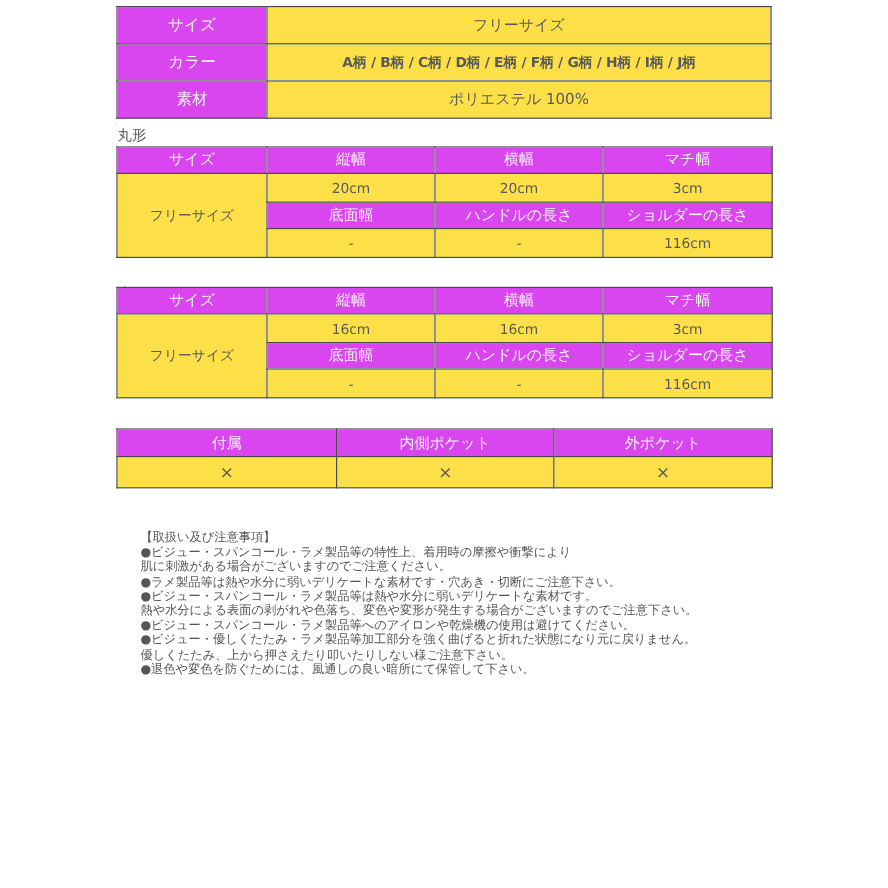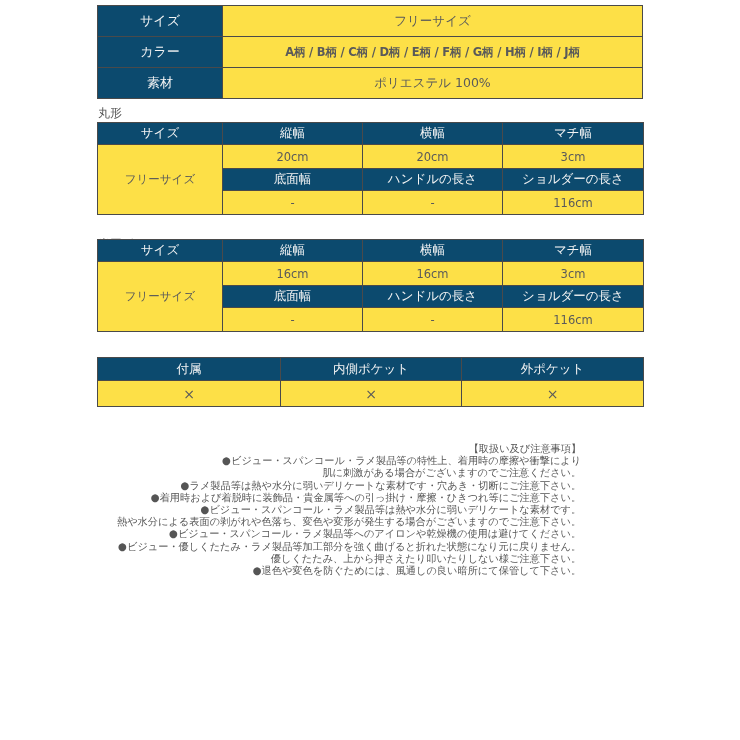--- a/index.html
+++ b/index.html
@@ -1,21 +1,21 @@
 <!DOCTYPE html>
 <html><head>
 <meta charset="utf-8">
 <style>
   html, body { margin: 0; padding: 0; background: #ffffff; }
   body { width: 740px; height: 740px; position: relative; overflow: hidden;
          font-family: "DejaVu Sans", "Liberation Sans", sans-serif; color: #555555; }
   table { border-collapse: collapse; position: absolute; left: 97px; width: 546px; table-layout: fixed; }
   td, th { border: 1px solid #4a4a4a; text-align: center; vertical-align: middle; padding: 0;
            font-weight: normal; white-space: nowrap; overflow: hidden; }
-  .hd { background: #0c4a6e; color: #f4f4f4; }
+  .hd { background: #d946ef; color: #f4f4f4; }
   .val { background: #fde047; color: #5a5a5a; }
 
   #spec { top: 5px; }
   #spec td { height: 30px; font-size: 12.5px; }
   #spec td.hd { width: 124px; font-size: 13px; }
   #spec .val-color { font-size: 11.5px; letter-spacing: -0.2px; font-weight: bold; }
 
   .cap { position: absolute; left: 98px; font-size: 12px; color: #555; }
   #cap1 { top: 105px; }
   #cap2 { top: 236px; font-family: Liberation Mono, monospace; }
@@ -25,21 +25,21 @@
   .dims td.val { height: 23px; font-size: 11.5px; }
   .dims .size-cell { font-size: 13px; }
   #round { top: 122px; }
   #half { top: 239px; }
 
   #acc { top: 357px; }
   #acc td.hd { height: 22px; font-size: 12.5px; }
   #acc td.val { height: 25px; font-size: 14px; }
 
   #notes { position: absolute; left: 117px; top: 443px; font-size: 10.2px; line-height: 12.2px;
-           color: #555555; white-space: nowrap; text-align: right; }
+           color: #555555; white-space: nowrap; }
   #notes div { margin: 0; }
 </style>
 </head>
 <body>
 
 <table id="spec">
   <tbody>
       <tr>
     <td class="hd">サイズ</td>
     <td class="val">フリーサイズ</td>
@@ -141,20 +141,19 @@
     <td class="val">×</td>
   </tr>
 </tbody>
   </table>
 
 <div id="notes">
   <div>【取扱い及び注意事項】</div>
   <div>●ビジュー・スパンコール・ラメ製品等の特性上、着用時の摩擦や衝撃により</div>
   <div>肌に刺激がある場合がございますのでご注意ください。</div>
   <div>●ラメ製品等は熱や水分に弱いデリケートな素材です・穴あき・切断にご注意下さい。</div>
-  <div>●着用時および着脱時に装飾品・貴金属等への引っ掛け・摩擦・ひきつれ等にご注意下さい。</div>
   <div>●ビジュー・スパンコール・ラメ製品等は熱や水分に弱いデリケートな素材です。</div>
   <div>熱や水分による表面の剥がれや色落ち、変色や変形が発生する場合がございますのでご注意下さい。</div>
   <div>●ビジュー・スパンコール・ラメ製品等へのアイロンや乾燥機の使用は避けてください。</div>
   <div>●ビジュー・優しくたたみ・ラメ製品等加工部分を強く曲げると折れた状態になり元に戻りません。</div>
   <div>優しくたたみ、上から押さえたり叩いたりしない様ご注意下さい。</div>
   <div>●退色や変色を防ぐためには、風通しの良い暗所にて保管して下さい。</div>
 </div>
 
 </body></html>

